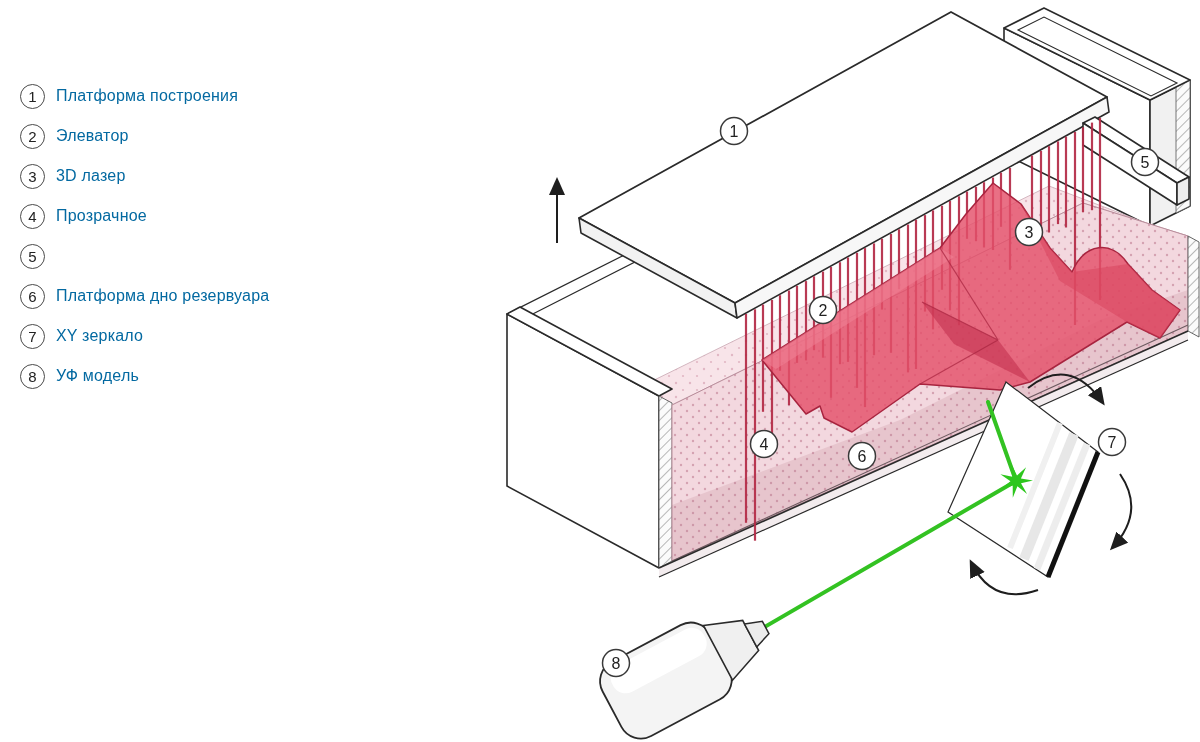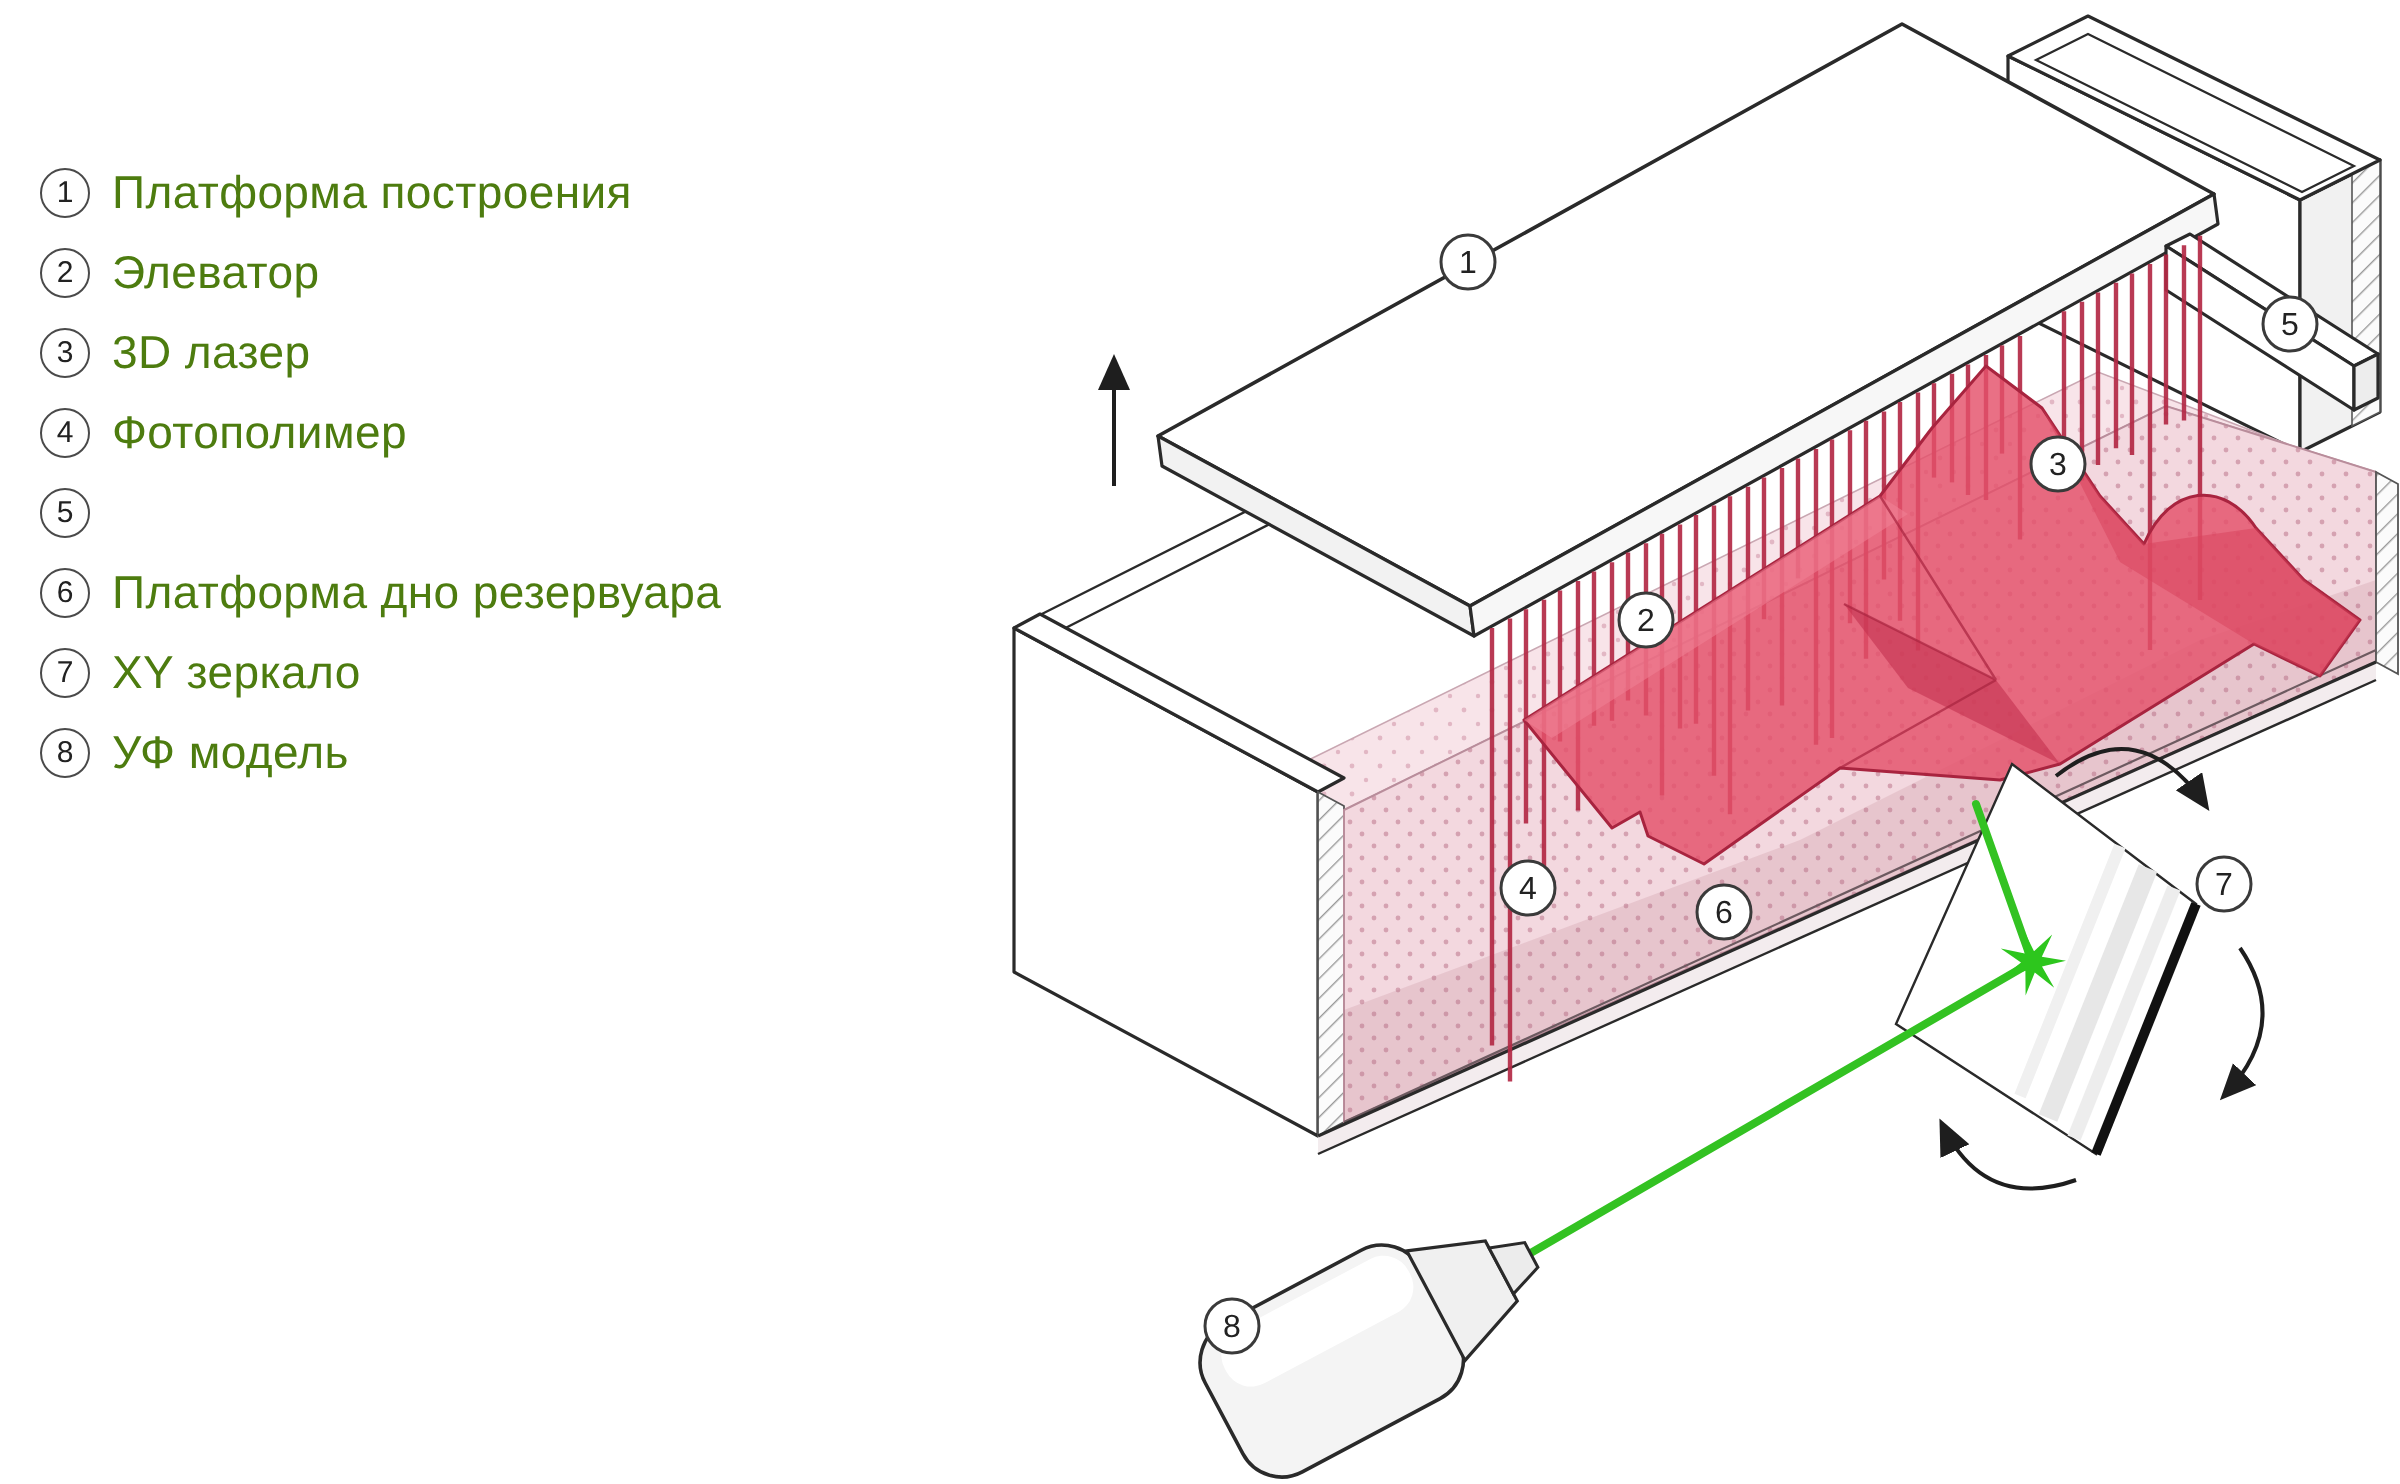--- a/index.html
+++ b/index.html
@@ -12,21 +12,21 @@
   }
   .legend-row{
     display:flex;align-items:center;height:40px;white-space:nowrap;
   }
   .legend-num{
     flex:0 0 auto;width:23px;height:23px;border:1.5px solid #4a4a4a;border-radius:50%;
     display:flex;align-items:center;justify-content:center;
     font-size:15px;color:#222;margin-right:11px;line-height:1;
   }
   .legend-text{
-    font-size:23px;color:#4d7c0f;letter-spacing:0.2px;
+    font-size:16px;color:#0369a1;letter-spacing:0.2px;
   }
   svg{position:absolute;left:0;top:0;}
   .cl{fill:#ffffff;stroke:#2a2a2a;stroke-width:1.6;stroke-linejoin:round;}
   .lbl-circle{fill:#ffffff;stroke:#3a3a3a;stroke-width:1.5;}
   .lbl-text{font-family:"Liberation Sans",sans-serif;font-size:16px;fill:#222;text-anchor:middle;}
 </style>
 </head>
 <body>
 
 <div class="stage">
@@ -39,21 +39,21 @@
     <div class="legend-row">
       <span class="legend-num">2</span>
       <span class="legend-text">Элеватор</span>
     </div>
     <div class="legend-row">
       <span class="legend-num">3</span>
       <span class="legend-text">3D лазер</span>
     </div>
     <div class="legend-row">
       <span class="legend-num">4</span>
-      <span class="legend-text">Фотополимер</span>
+      <span class="legend-text">Прозрачное</span>
     </div>
     <div class="legend-row">
       <span class="legend-num">5</span>
     </div>
     <div class="legend-row">
       <span class="legend-num">6</span>
       <span class="legend-text">Платформа дно резервуара</span>
     </div>
     <div class="legend-row">
       <span class="legend-num">7</span>

